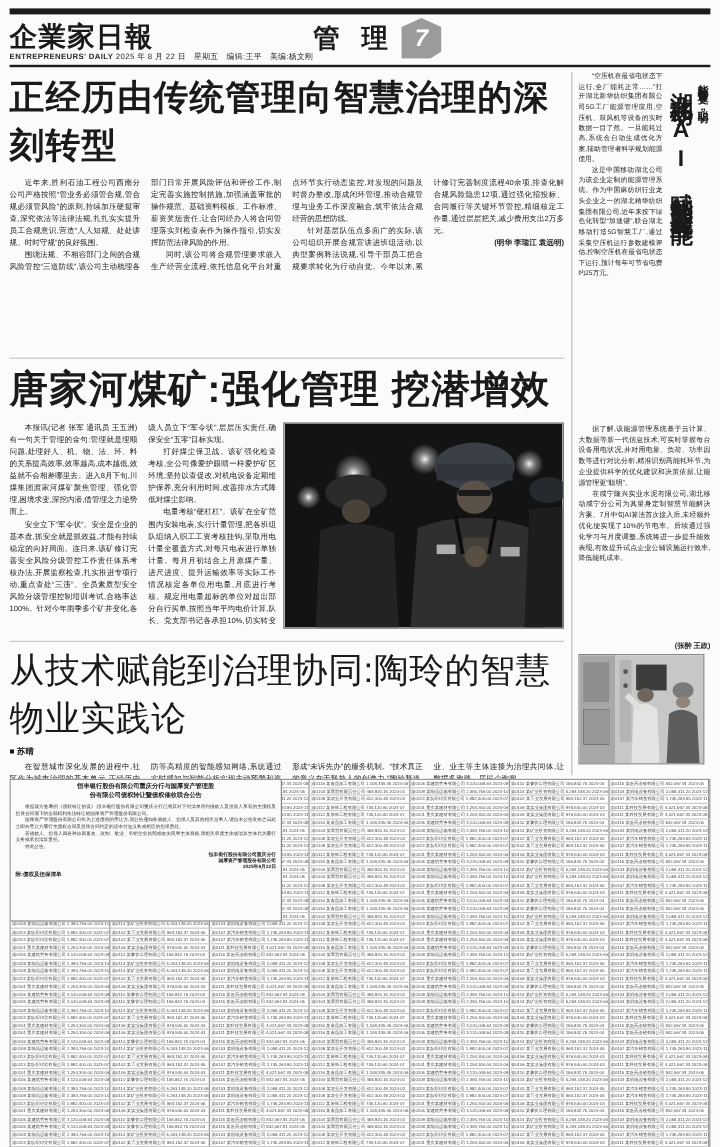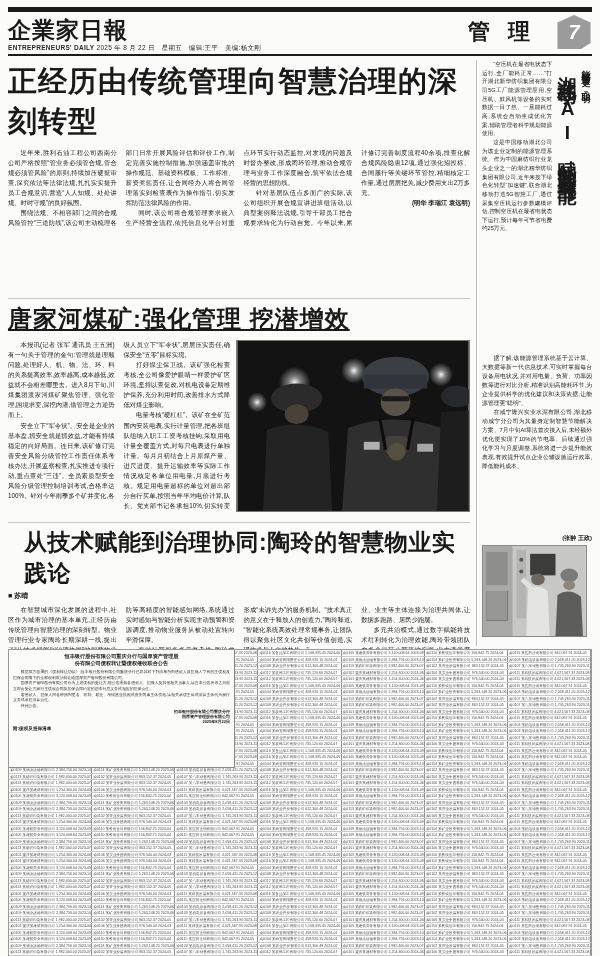--- a/index.html
+++ b/index.html
@@ -4,42 +4,42 @@
 <style>
   * { margin:0; padding:0; box-sizing:border-box; }
   html,body { background:#e9e9e7; }
   body { font-family:"Liberation Sans", sans-serif; color:#1a1a1a; }
   #paper {
     width:600px; height:956px; background:#fbfbfa; margin:0 auto;
     padding:4px 8px 0 8px; overflow:hidden; position:relative;
   }
   
   .topbar { height:5px; background:#1c1c1c; margin-top:3px; }
-  .hdr { display:flex; justify-content:space-between; align-items:flex-end; height:42px; padding:2px 0 3px 0; }
+  .hdr { display:flex; justify-content:flex-start; align-items:flex-end; height:42px; padding:2px 0 3px 0; }
   .masthead-block { line-height:1; }
   .masthead { font-family:"Liberation Serif", serif; font-weight:900; font-size:23px; letter-spacing:1px; }
   .masthead-sub { font-size:6.5px; color:#2a2a2a; margin-top:3px; letter-spacing:.3px; }
   .masthead-sub b { font-weight:bold; }
-  .hdr-right { display:flex; align-items:center; gap:20px; padding-bottom:2px; }
+  .hdr-right { display:flex; align-items:center; gap:4px; padding-bottom:2px; }
   .section-title { font-size:22px; font-weight:900; letter-spacing:6px; }
   .page-badge {
     width:36px; height:34px; background:#9b9b9b; color:#fff;
     clip-path:polygon(50% 0%, 96% 22%, 96% 82%, 70% 100%, 4% 100%, 4% 22%);
     display:flex; align-items:center; justify-content:center;
     font-size:20px; font-weight:900; font-style:italic;
   }
   .hdr-rule { height:2px; background:#1c1c1c; }
   
   .main { display:flex; margin-top:4px; height:586px; }
   .left-col { width:462px; }
   .side-col { width:116px; margin-left:6px; border-left:1px solid #bdbdbd; padding-left:5px; }
   
   .headline1 { font-size:29px; font-weight:900; letter-spacing:1px; margin:2px 0 6px 0; }
-  .headline2 { font-size:24px; font-weight:900; letter-spacing:1px; margin:4px 0 5px 0;text-decoration:underline; }
-  .headline3 { font-size:23px; font-weight:700; letter-spacing:.5px; margin:4px 0 2px 16px; }
+  .headline2 { font-size:32px; font-weight:900; letter-spacing:1px; margin:4px 0 5px 0; }
+  .headline3 { font-size:29px; font-weight:400; letter-spacing:.5px; margin:4px 0 2px 0; }
   .byline { font-size:7px; font-weight:bold; margin:2px 0 4px 0; }
   .bodycols { column-gap:9px; font-size:6.3px; line-height:1.6; text-align:justify; overflow:hidden; color:#222; }
   .bodycols p { text-indent:2em; }
   .cols4 { column-count:4; }
   .cols2 { column-count:2; }
   .a1-cols { height:146px; }
   .a2-row { display:flex; gap:6px; }
   .a2-text { width:222px; height:178px; }
   .a3-cols { height:116px; }
   .attr { text-align:right; font-weight:bold; text-indent:0 !important; }

